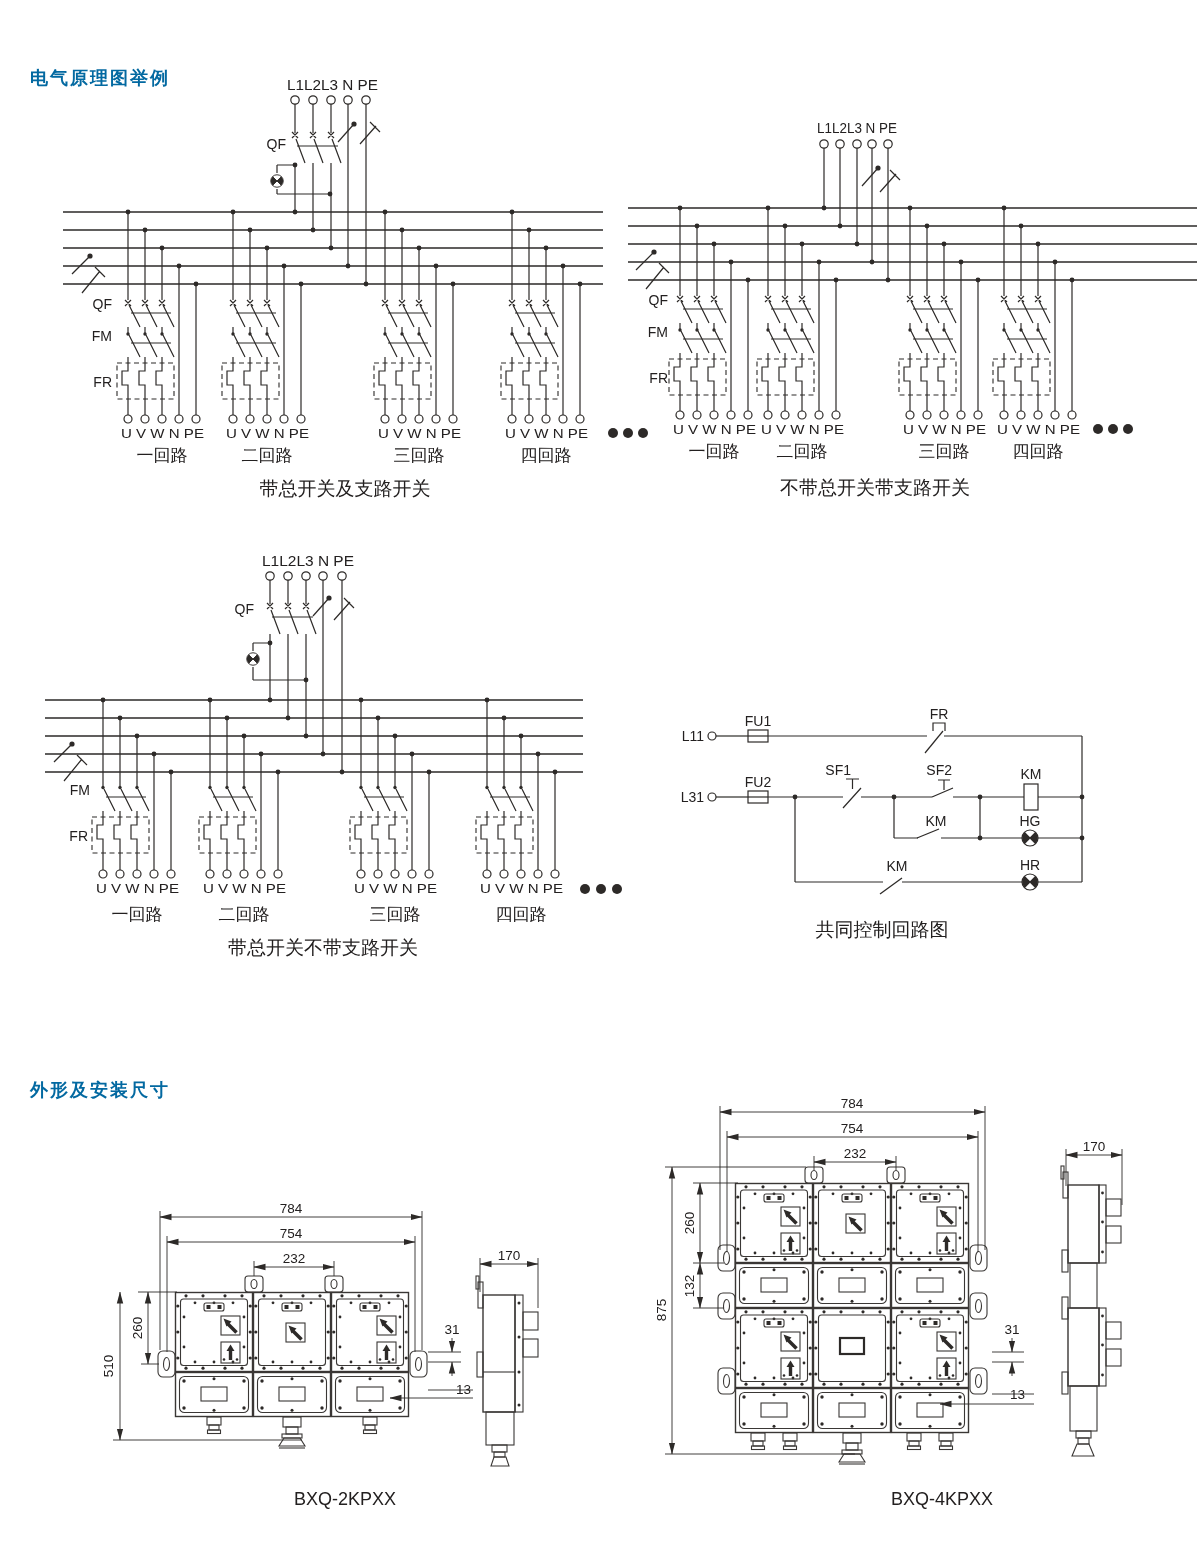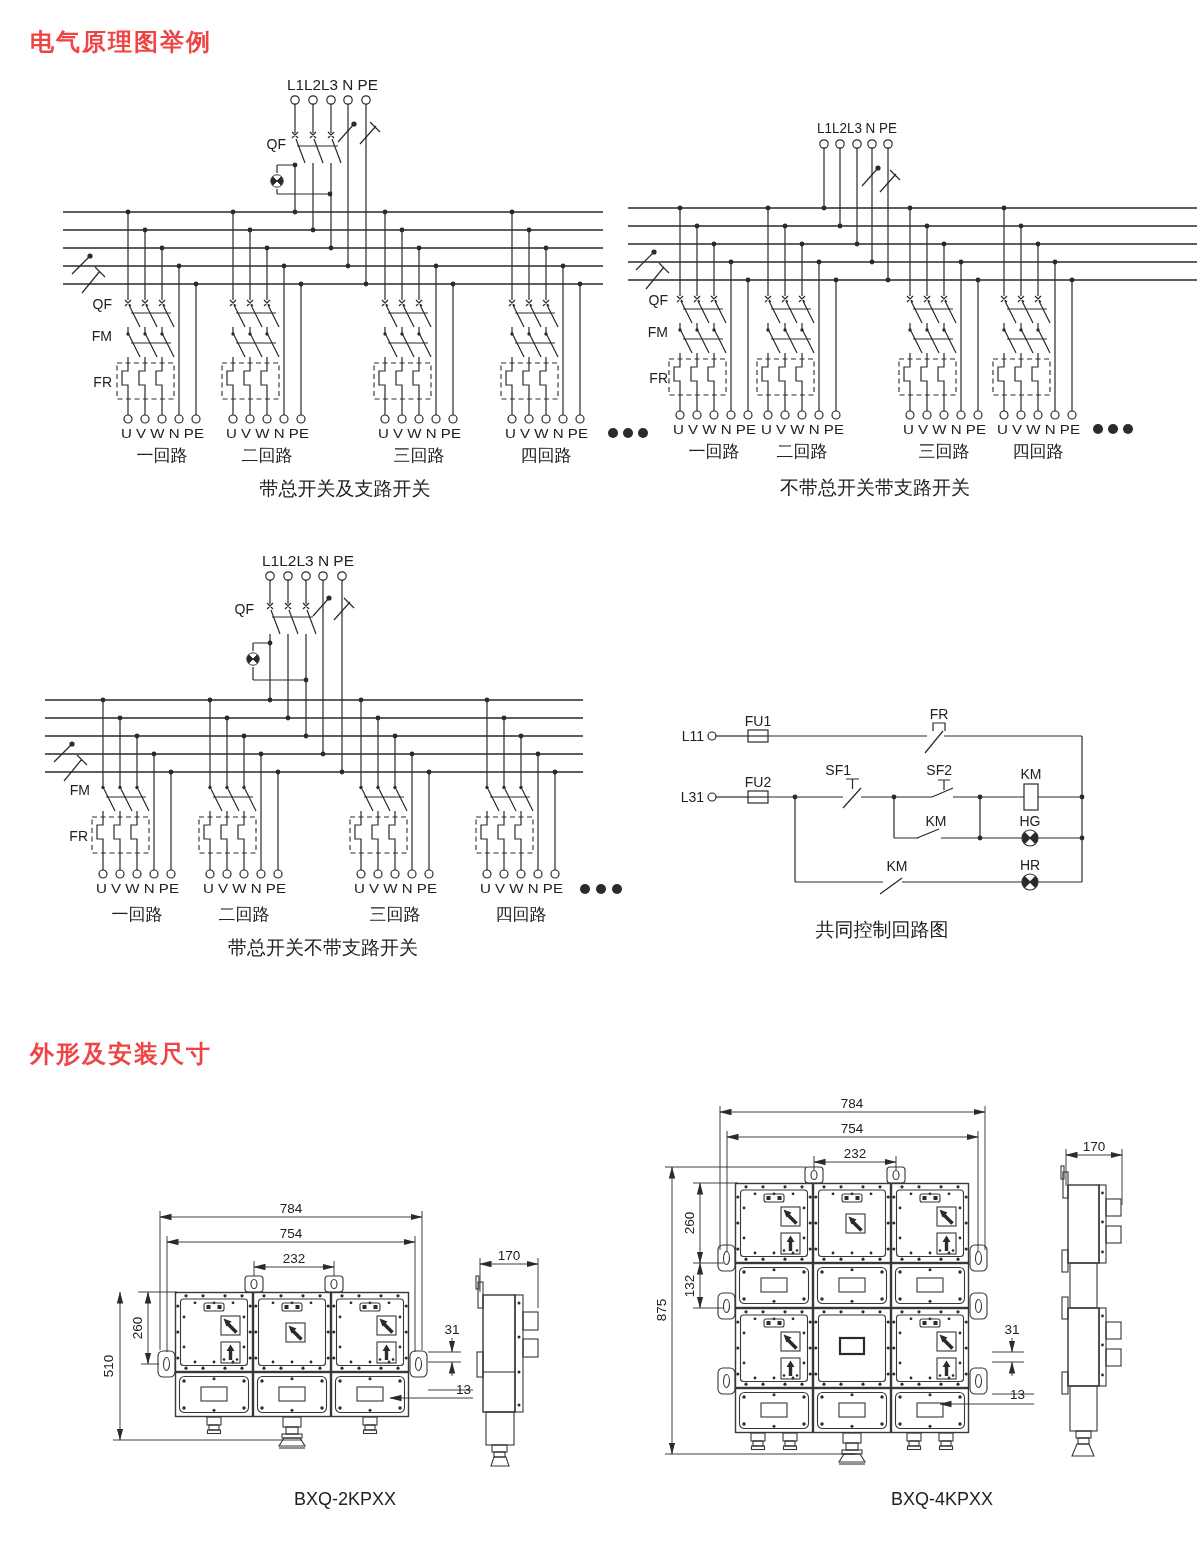--- a/index.html
+++ b/index.html
@@ -1,18 +1,18 @@
 <!DOCTYPE html>
 <html><head>
 <meta charset="utf-8">
 <style>
   html,body{margin:0;padding:0;background:#ffffff;}
   .page{position:relative;width:1200px;height:1562px;background:#fff;overflow:hidden;
         font-family:"Liberation Sans","DejaVu Sans",sans-serif;}
-  .sec-title{position:absolute;left:30px;font-size:24px;font-weight:600;letter-spacing:2px;color:#ef4444;}
+  .sec-title{position:absolute;left:30px;font-size:18px;font-weight:600;letter-spacing:2px;color:#0369a1;margin-top:40px;}
   #title1{top:26px;}
   #title2{top:1038px;font-family:Liberation Mono, monospace;}
   svg{position:absolute;top:0;left:0;}
   svg text{font-family:"Liberation Sans","DejaVu Sans",sans-serif;fill:#232020;}
   .w{stroke:#2d2a28;stroke-width:1.2;fill:none;}
   .bus{stroke:#2d2a28;stroke-width:1.5;fill:none;}
   .dash{stroke:#2d2a28;stroke-width:1.1;fill:none;stroke-dasharray:5 3.5;}
   .dot{fill:#2d2a28;stroke:none;}
   .term{fill:#fff;stroke:#2d2a28;stroke-width:1.2;}
   .lbl{font-size:14px;}

